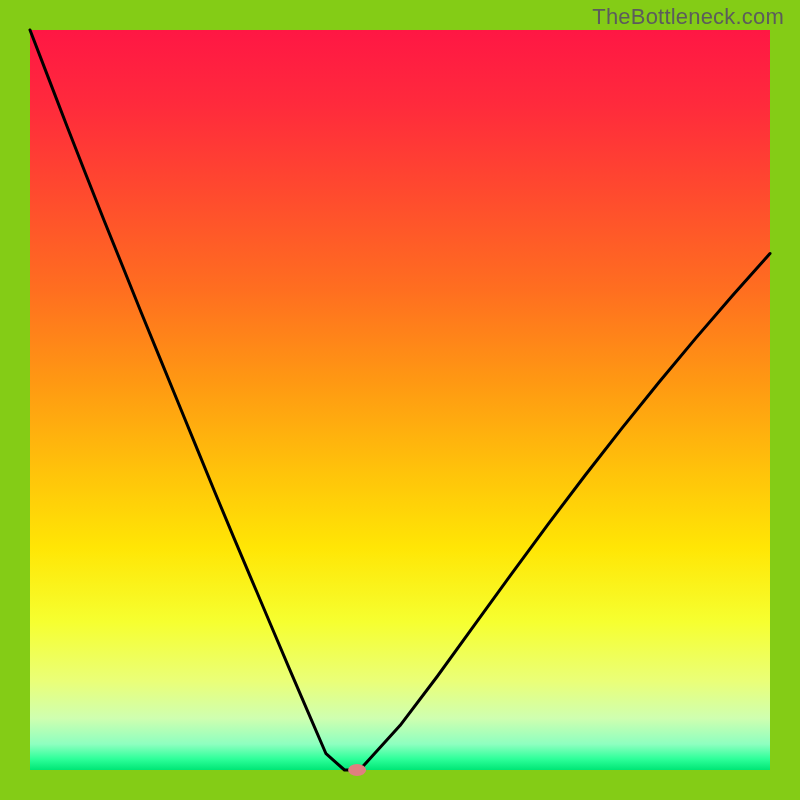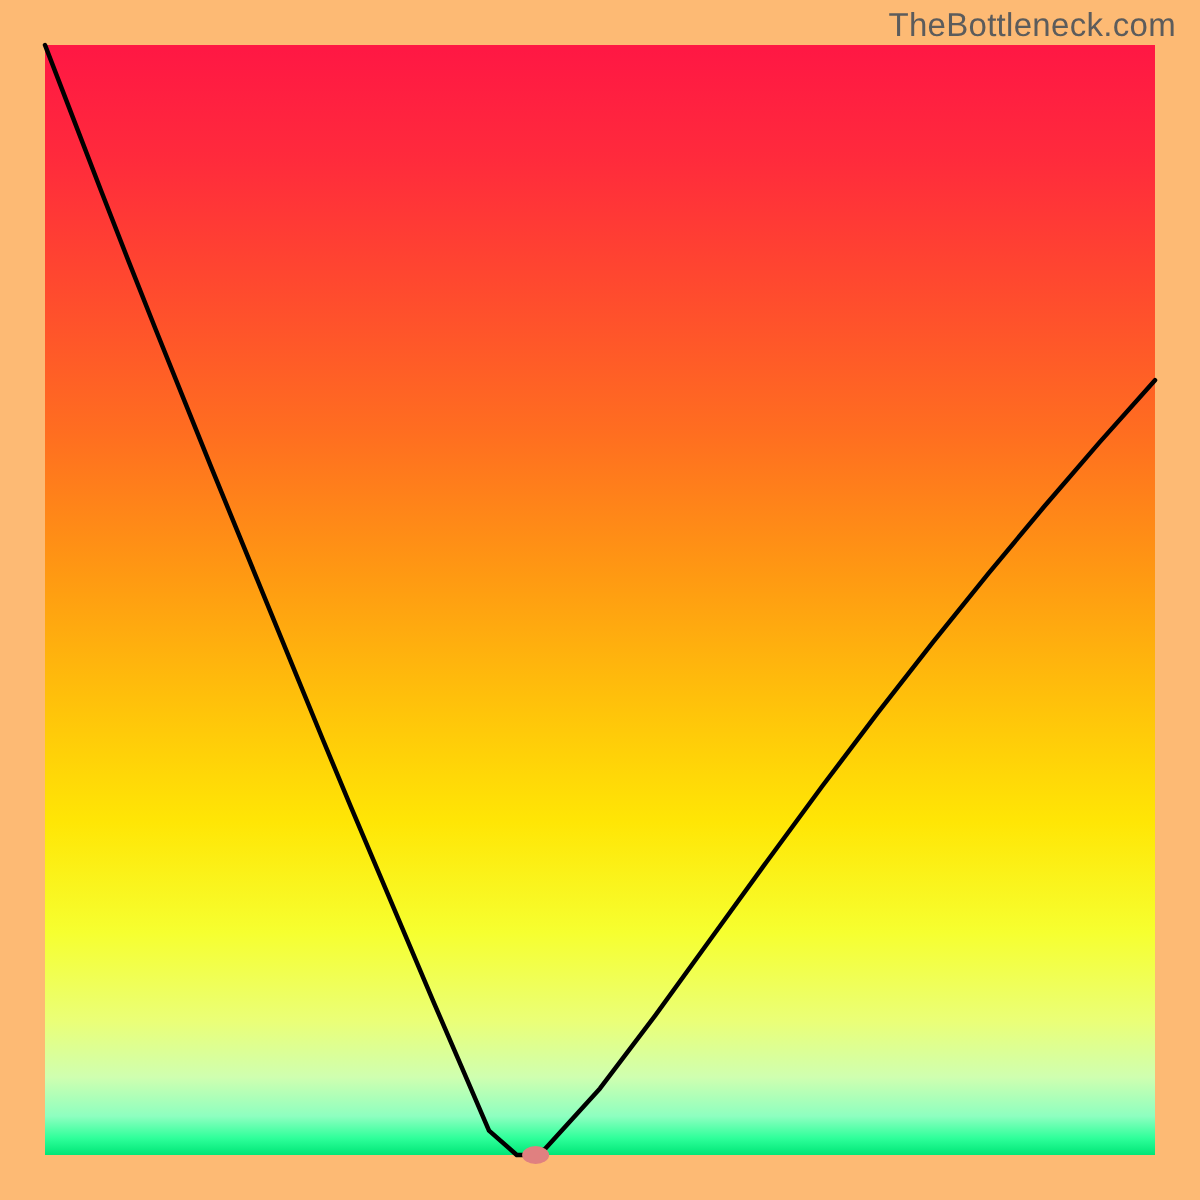--- a/index.html
+++ b/index.html
@@ -7,21 +7,21 @@
     padding: 0;
     width: 800px;
     height: 800px;
     background: #000000;
     overflow: hidden;
   }
   .chart-container {
     position: relative;
     width: 800px;
     height: 800px;
-    background: #fdba74;
+    background: #84cc16;
   }
   .watermark {
     position: absolute;
     top: 4px;
     right: 16px;
     font-family: Arial, Helvetica, sans-serif;
     font-size: 22px;
     font-weight: 500;
     color: #5c5c5c;
     z-index: 10;

